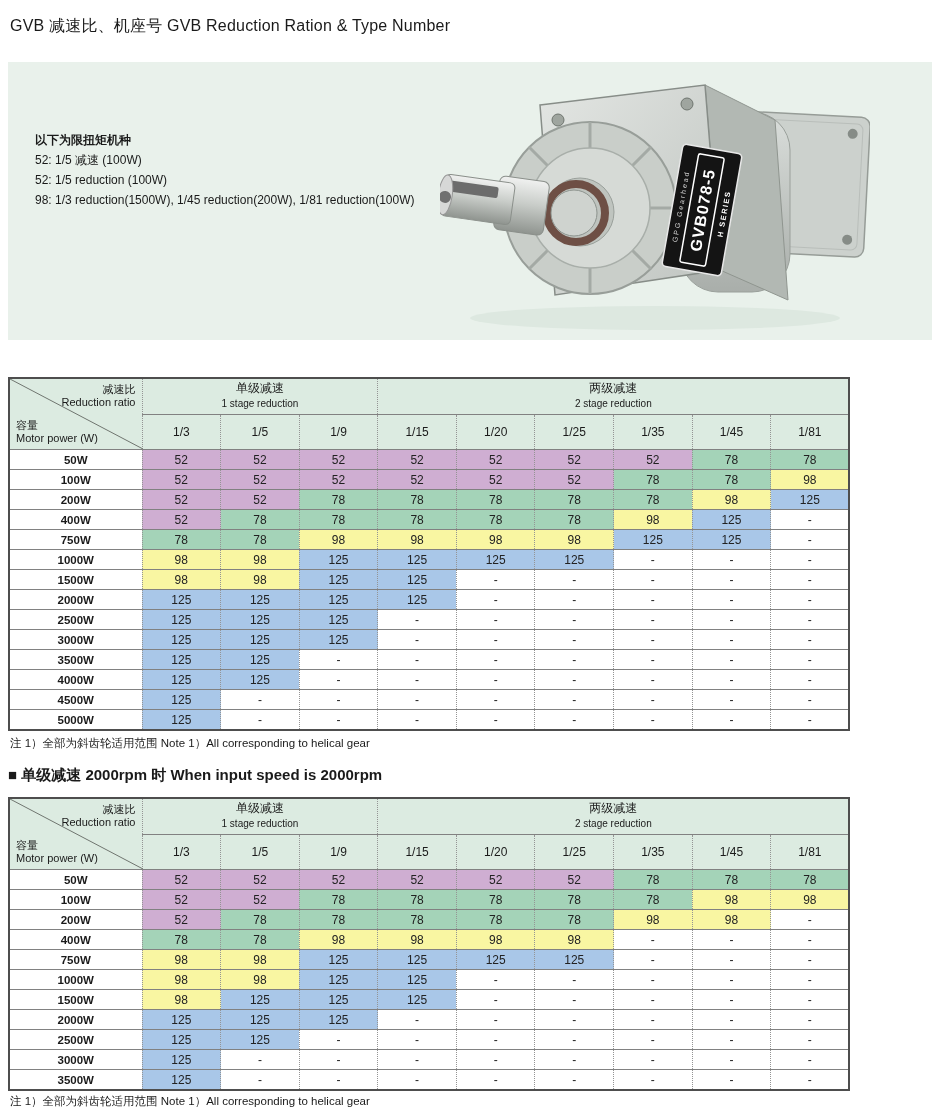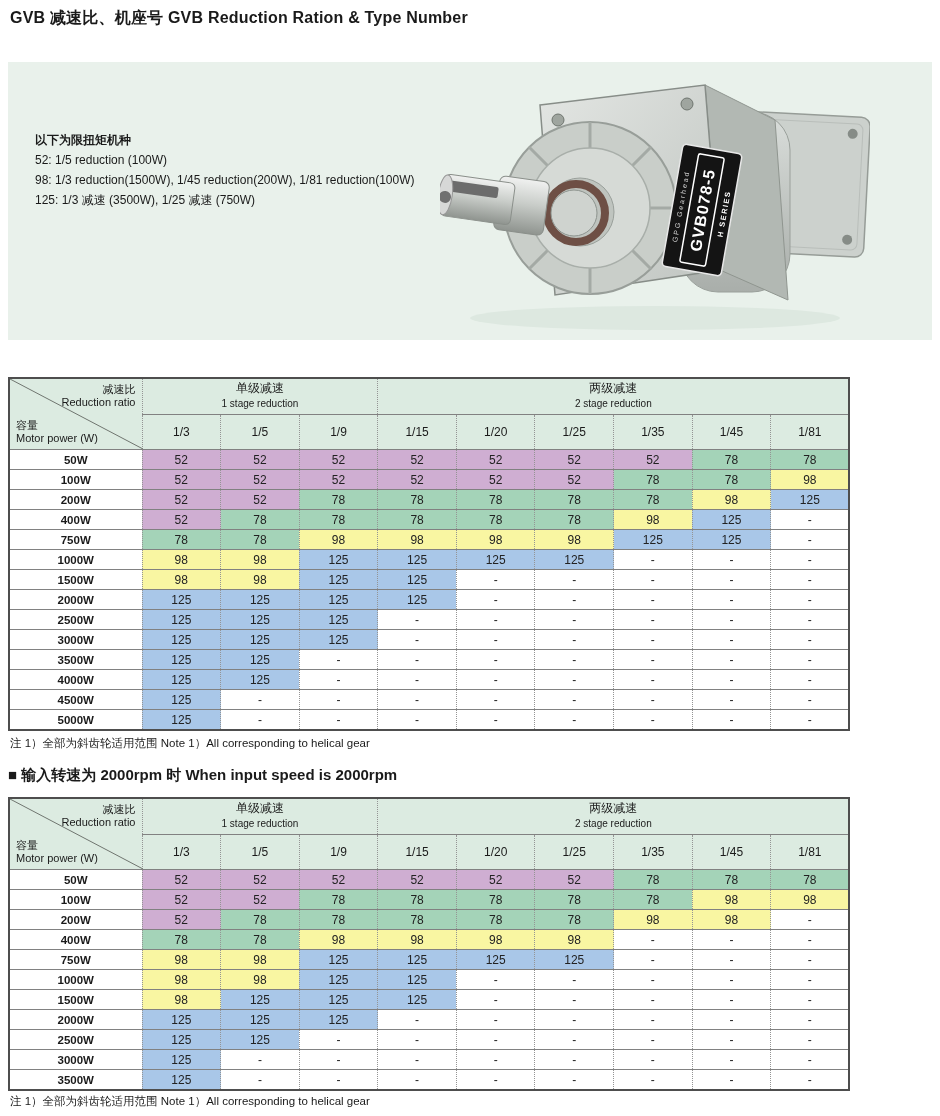--- a/index.html
+++ b/index.html
@@ -1,19 +1,19 @@
 <!DOCTYPE html>
 <html><head>
 <meta charset="utf-8">
 <style>
   html,body{margin:0;padding:0;background:#ffffff;}
   .page{position:relative;width:940px;height:1116px;background:#ffffff;
         font-family:"Liberation Sans","DejaVu Sans",sans-serif;color:#1a1a1a;overflow:hidden;}
 
-  .page-title{position:absolute;left:10px;top:8px;font-size:16px;font-weight:bold;letter-spacing:0.2px;}
+  .page-title{position:absolute;left:10px;top:16px;font-size:16px;font-weight:normal;letter-spacing:0.2px;}
 
   .info-box{position:absolute;left:8px;top:62px;width:924px;height:278px;background:#e9f1eb;}
   .info-text{position:absolute;left:27px;top:68px;font-size:12px;line-height:20px;}
   .info-heading{font-weight:bold;}
 
   .gearbox-svg{position:absolute;left:440px;top:62px;}
 
   .section-title{position:absolute;left:8px;font-size:15px;font-weight:bold;}
   #section-3000{top:346px;}
   #section-2000{top:766px;}
@@ -46,23 +46,23 @@
 </head>
 <body>
 
 <div class="page">
 
   <div class="page-title">GVB 减速比、机座号 GVB Reduction Ration &amp; Type Number</div>
 
   <div class="info-box">
     <div class="info-text">
       <div class="info-heading">以下为限扭矩机种</div>
+      <div>52: 1/5 减速 (100W)</div>
       <div>52: 1/5 reduction (100W)</div>
       <div>98: 1/3 reduction(1500W), 1/45 reduction(200W), 1/81 reduction(100W)</div>
-      <div>125: 1/3 减速 (3500W), 1/25 减速 (750W)</div>
     </div>
   </div>
 
   <svg class="gearbox-svg" width="430" height="278" viewBox="0 0 430 278">
     <defs>
       <linearGradient id="metalV" x1="0" y1="0" x2="0" y2="1">
         <stop offset="0" stop-color="#f0f1f0"></stop>
           <stop offset="0.45" stop-color="#c9cdc9"></stop>
           <stop offset="1" stop-color="#8f948f"></stop>
       </linearGradient>
@@ -351,21 +351,21 @@
             <td class="val-cell" style="background-color: rgb(255, 255, 255);">-</td>
             <td class="val-cell" style="background-color: rgb(255, 255, 255);">-</td>
             <td class="val-cell" style="background-color: rgb(255, 255, 255);">-</td>
           </tr>
         </tbody>
     </table>
   </div>
 
   <div class="note" id="note1">注 1）全部为斜齿轮适用范围 Note 1）All corresponding to helical gear</div>
 
-  <div class="section-title" id="section-2000">■ 输入转速为 2000rpm 时 When input speed is 2000rpm</div>
+  <div class="section-title" id="section-2000">■ 单级减速 2000rpm 时 When input speed is 2000rpm</div>
 
   <div class="tbl-wrap" id="tbl2">
     <table class="ratio-table">
       <colgroup>
         <col style="width:133px">
         <col style="width:78.6px">
           <col style="width:78.6px">
           <col style="width:78.6px">
         <col style="width:78.6px">
           <col style="width:78.6px">

